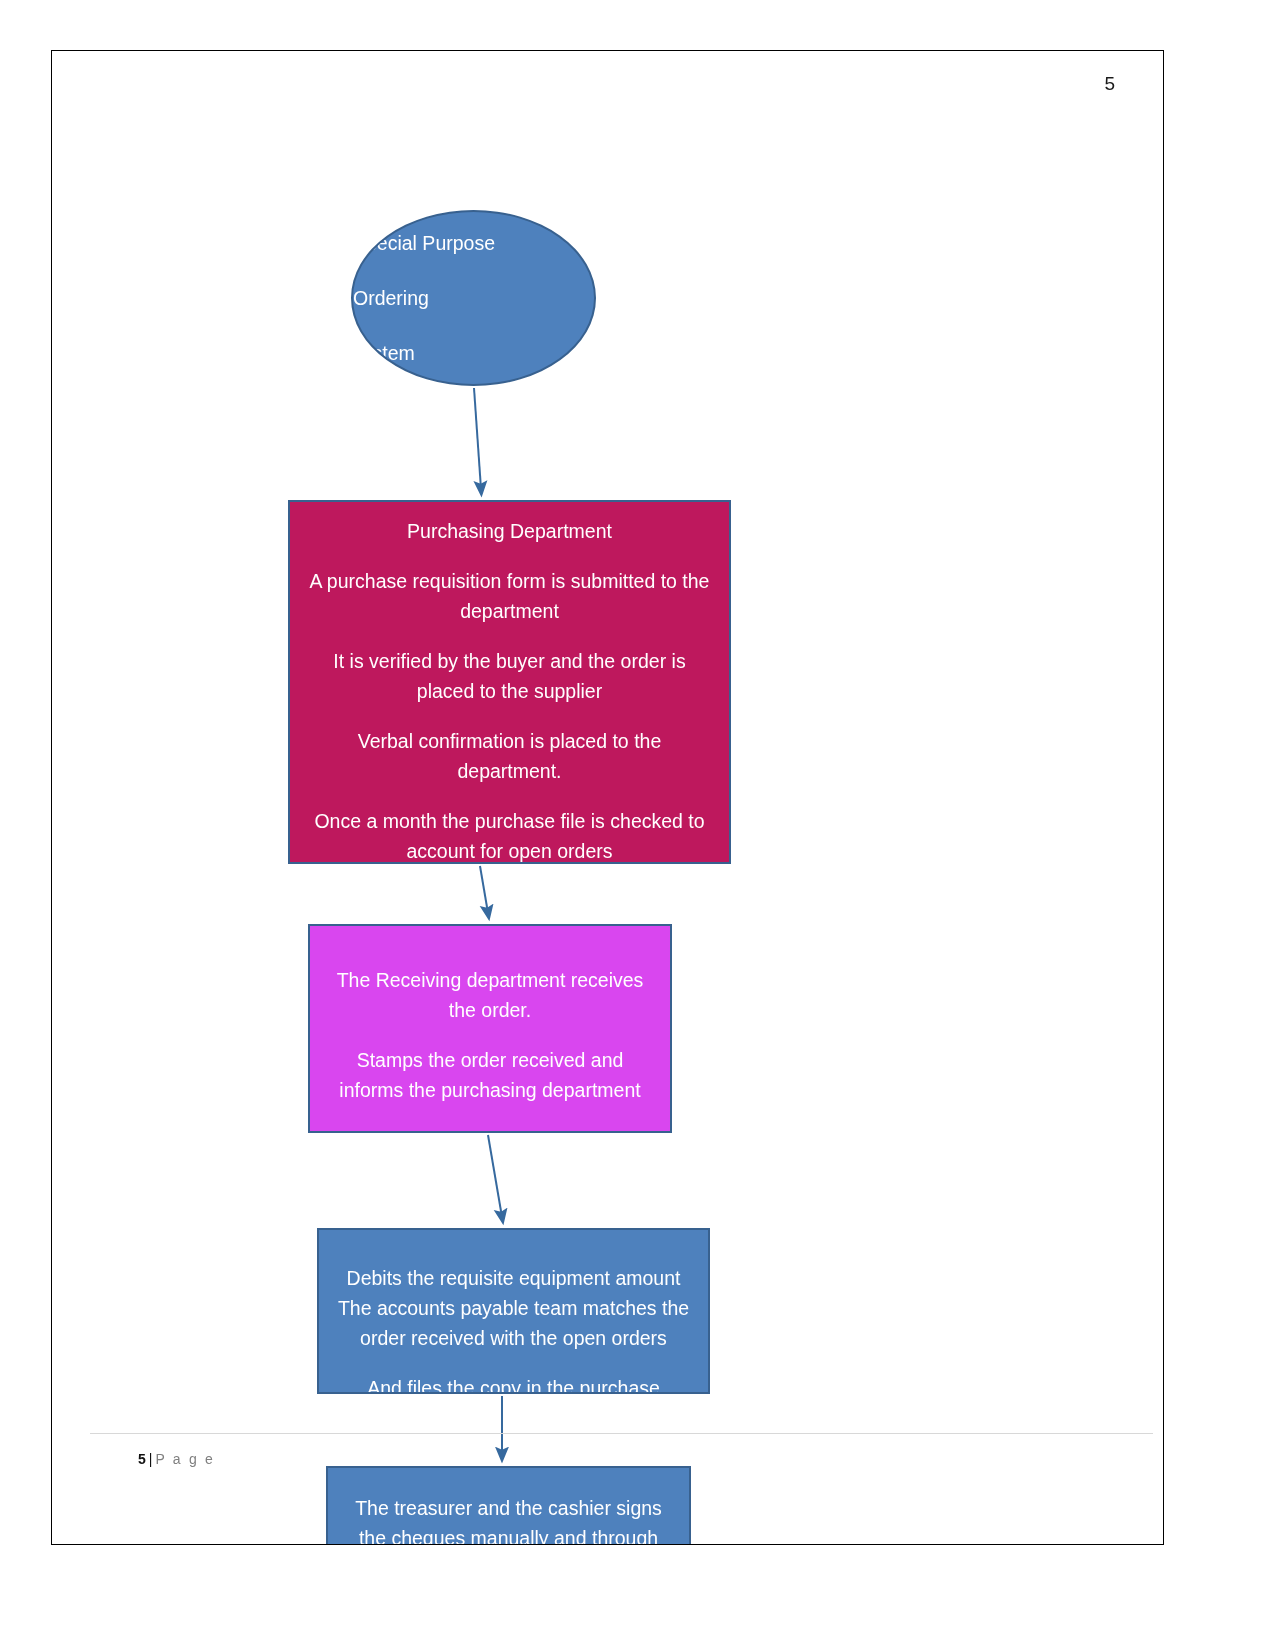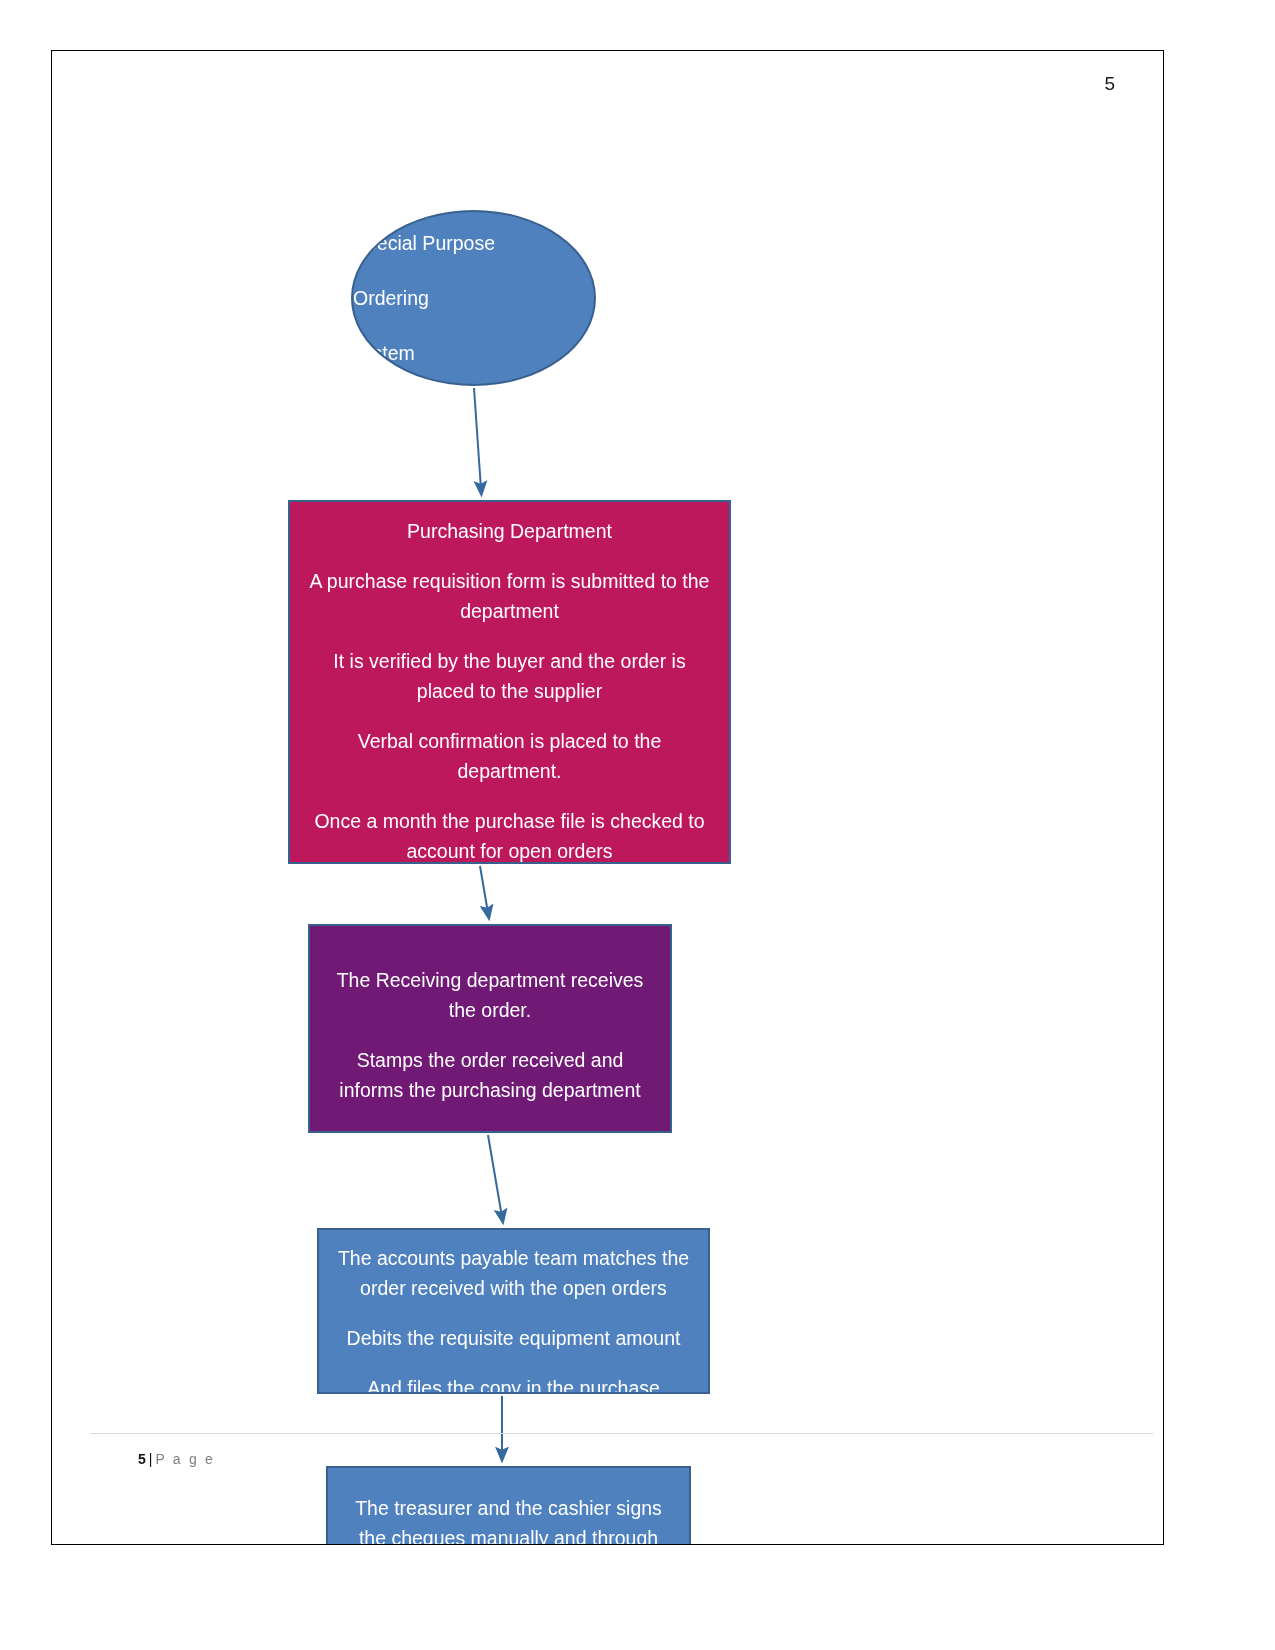--- a/index.html
+++ b/index.html
@@ -206,31 +206,31 @@
     <div class="flow-shape flow-rect" id="shape-purchasing" style="background: #be185d; border-color: rgb(56, 97, 143); color: rgb(255, 255, 255);">
       <div class="shape-inner">
         <div class="shape-line shape-title">Purchasing Department</div>
         <div class="shape-line spacer-before">A purchase requisition form is submitted to the department</div>
         <div class="shape-line spacer-before">It is verified by the buyer and the order is placed to the supplier</div>
         <div class="shape-line spacer-before">Verbal confirmation is placed to the department.</div>
         <div class="shape-line spacer-before">Once a month the purchase file is checked to account for open orders</div>
       </div>
     </div>
 
-    <div class="flow-shape flow-rect" id="shape-receiving" style="background: #701a75; border-color: rgb(56, 97, 143); color: rgb(255, 255, 255);">
+    <div class="flow-shape flow-rect" id="shape-receiving" style="background: #d946ef; border-color: rgb(56, 97, 143); color: rgb(255, 255, 255);">
       <div class="shape-inner">
         <div class="shape-line">The Receiving department receives the order.</div>
         <div class="shape-line spacer-before">Stamps the order received and informs the purchasing department</div>
       </div>
     </div>
 
     <div class="flow-shape flow-rect" id="shape-accounts" style="background: rgb(78, 129, 189); border-color: rgb(56, 97, 143); color: rgb(255, 255, 255);">
       <div class="shape-inner">
+        <div class="shape-line spacer-before">Debits the requisite equipment amount</div>
         <div class="shape-line">The accounts payable team matches the order received with the open orders</div>
-        <div class="shape-line spacer-before">Debits the requisite equipment amount</div>
         <div class="shape-line spacer-before">And files the copy in the purchase register</div>
       </div>
     </div>
 
     <div class="flow-shape flow-rect" id="shape-treasurer" style="background: rgb(78, 129, 189); border-color: rgb(56, 97, 143); color: rgb(255, 255, 255);">
       <div class="shape-inner">
         <div class="shape-line">The treasurer and the cashier signs the cheques manually and through machines and authorizes the payment</div>
       </div>
     </div>
 

